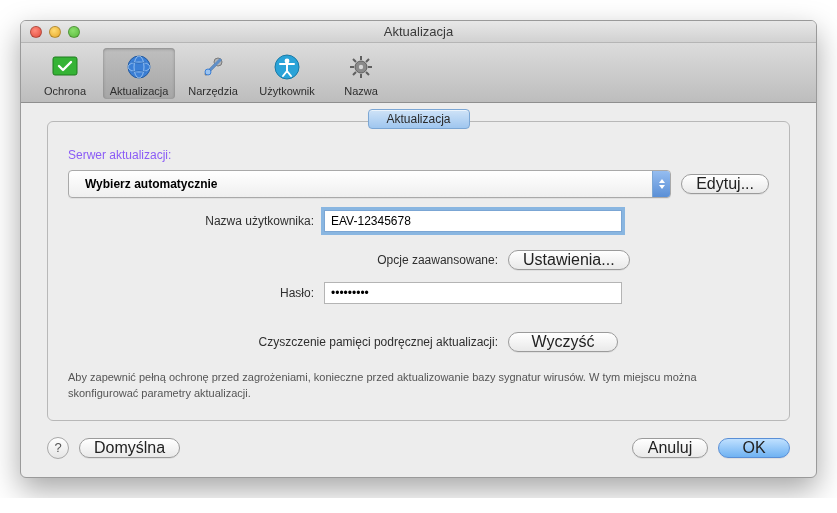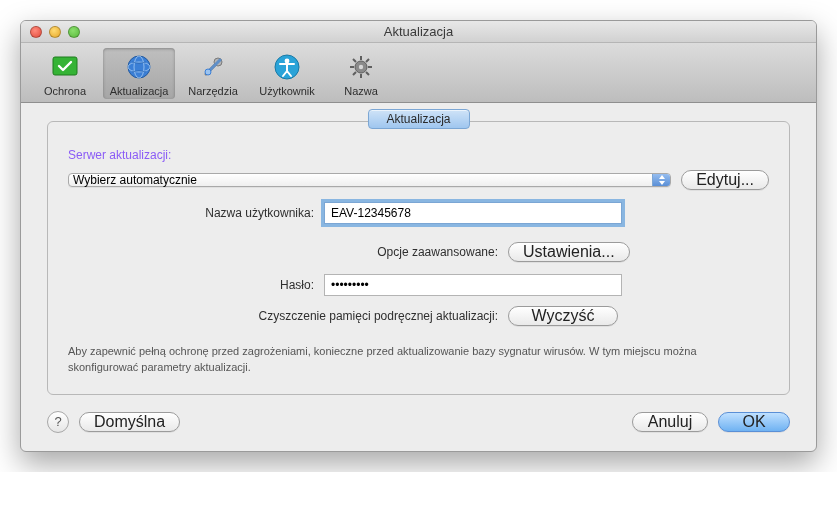--- a/index.html
+++ b/index.html
@@ -71,28 +71,29 @@
   font-size: 12px;
   color: #2a2a2a;
   box-shadow: 0 1px 0 rgba(255,255,255,0.6) inset;
 }
 .label-sm { font-size: 12px; color: #8b5cf6; }
 
 .row { display: flex; align-items: center; margin-top: 8px; }
 .select-wrap { flex: 1; position: relative; }
 .mac-select {
   width: 100%;
-  height: 14px;
+  height: 28px;
   border: 1px solid #a9a9a9;
   border-radius: 4px;
   background: linear-gradient(#ffffff, #efefef);
-  font-size: 12px; padding: 2px 24px 2px 4px;
+  font-size: 12px; padding: 2px 24px 2px 16px;
   box-shadow: 0 1px 0 rgba(0,0,0,0.05);
   display: flex; align-items: center;
   cursor: default;
+  font-weight: bold;
 }
 .select-caps {
   position: absolute; right: 1px; top: 1px; bottom: 1px; width: 18px;
   background: linear-gradient(#95bdf0, #5a8fd6);
   border-left: 1px solid #7ba6d4;
   border-radius: 0 3px 3px 0;
   display: flex; flex-direction: column; align-items: center; justify-content: center;
 }
 .select-caps svg { display: block; }
 
@@ -248,21 +249,21 @@
       </div>
       <div class="form-row" style="margin-top:18px">
         <div class="form-label" style="width:440px">Opcje zaawansowane:</div>
         <button class="mac-btn" style="min-width:110px">Ustawienia...</button>
       </div>
 
       <div class="form-row">
         <div class="form-label">Hasło:</div>
         <input class="text-input" value="•••••••••" style="">
       </div>
-      <div class="form-row" style="margin-top:10px">
+      <div class="form-row" style="margin-top:28px">
         <div class="form-label" style="width:440px">Czyszczenie pamięci podręcznej aktualizacji:</div>
         <button class="mac-btn" style="min-width:110px">Wyczyść</button>
       </div>
 
       <div class="footnote">Aby zapewnić pełną ochronę przed zagrożeniami, konieczne przed aktualizowanie bazy sygnatur wirusów. W tym miejscu można skonfigurować parametry aktualizacji.</div>
     </div>
 
     <div class="bottombar">
       <div class="help-btn">?</div>
       <button class="mac-btn">Domyślna</button>

